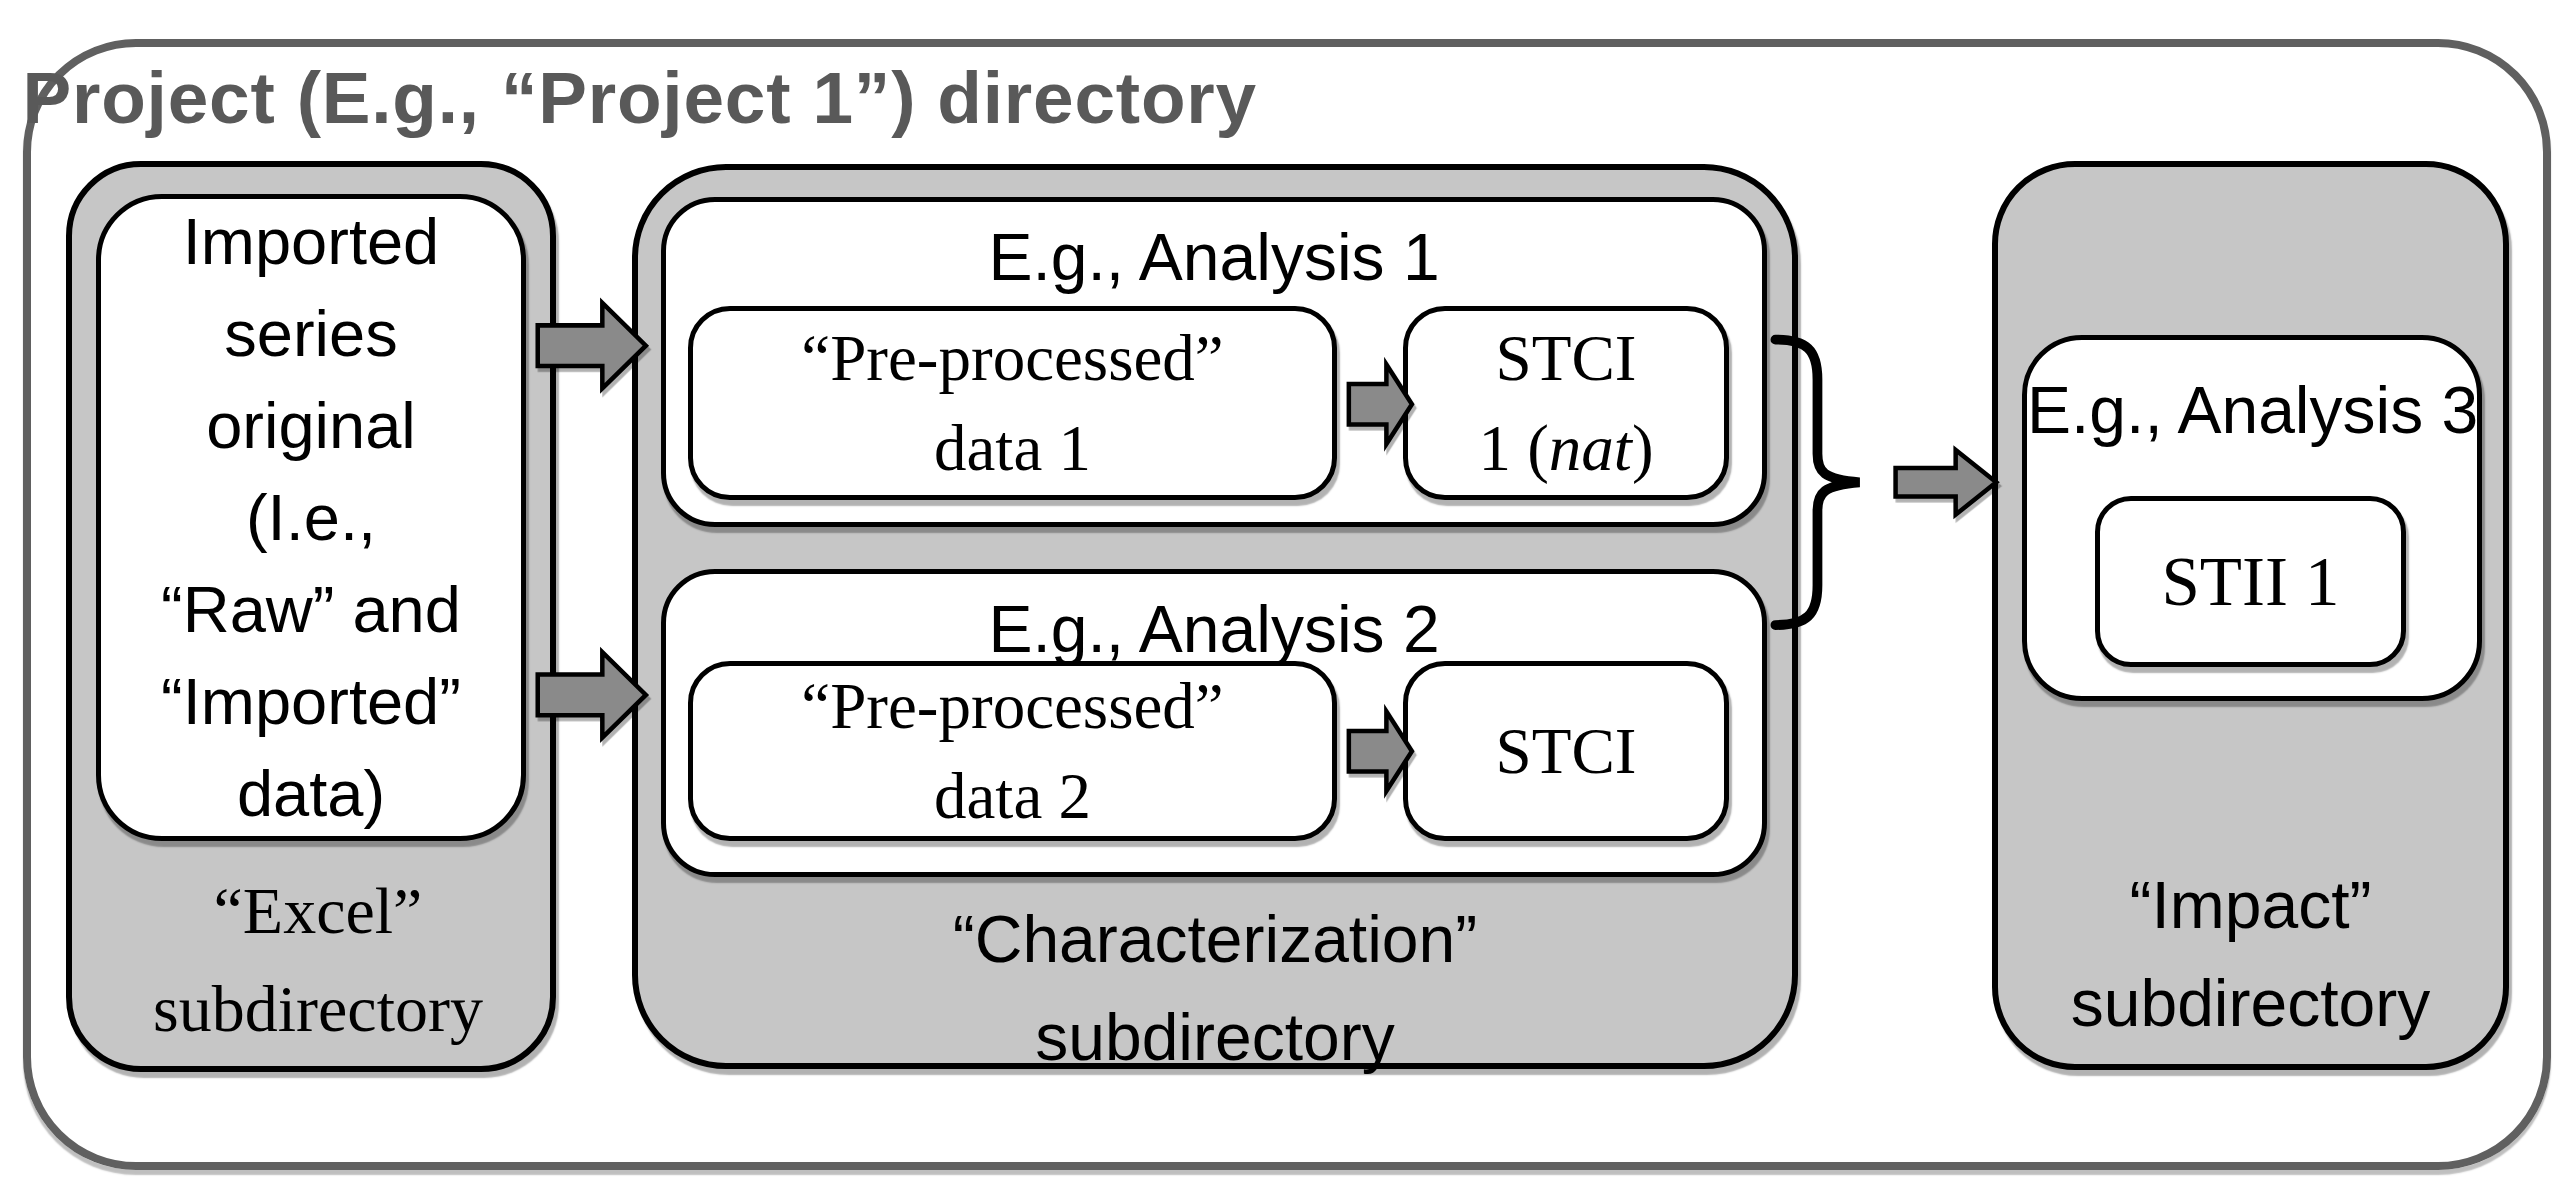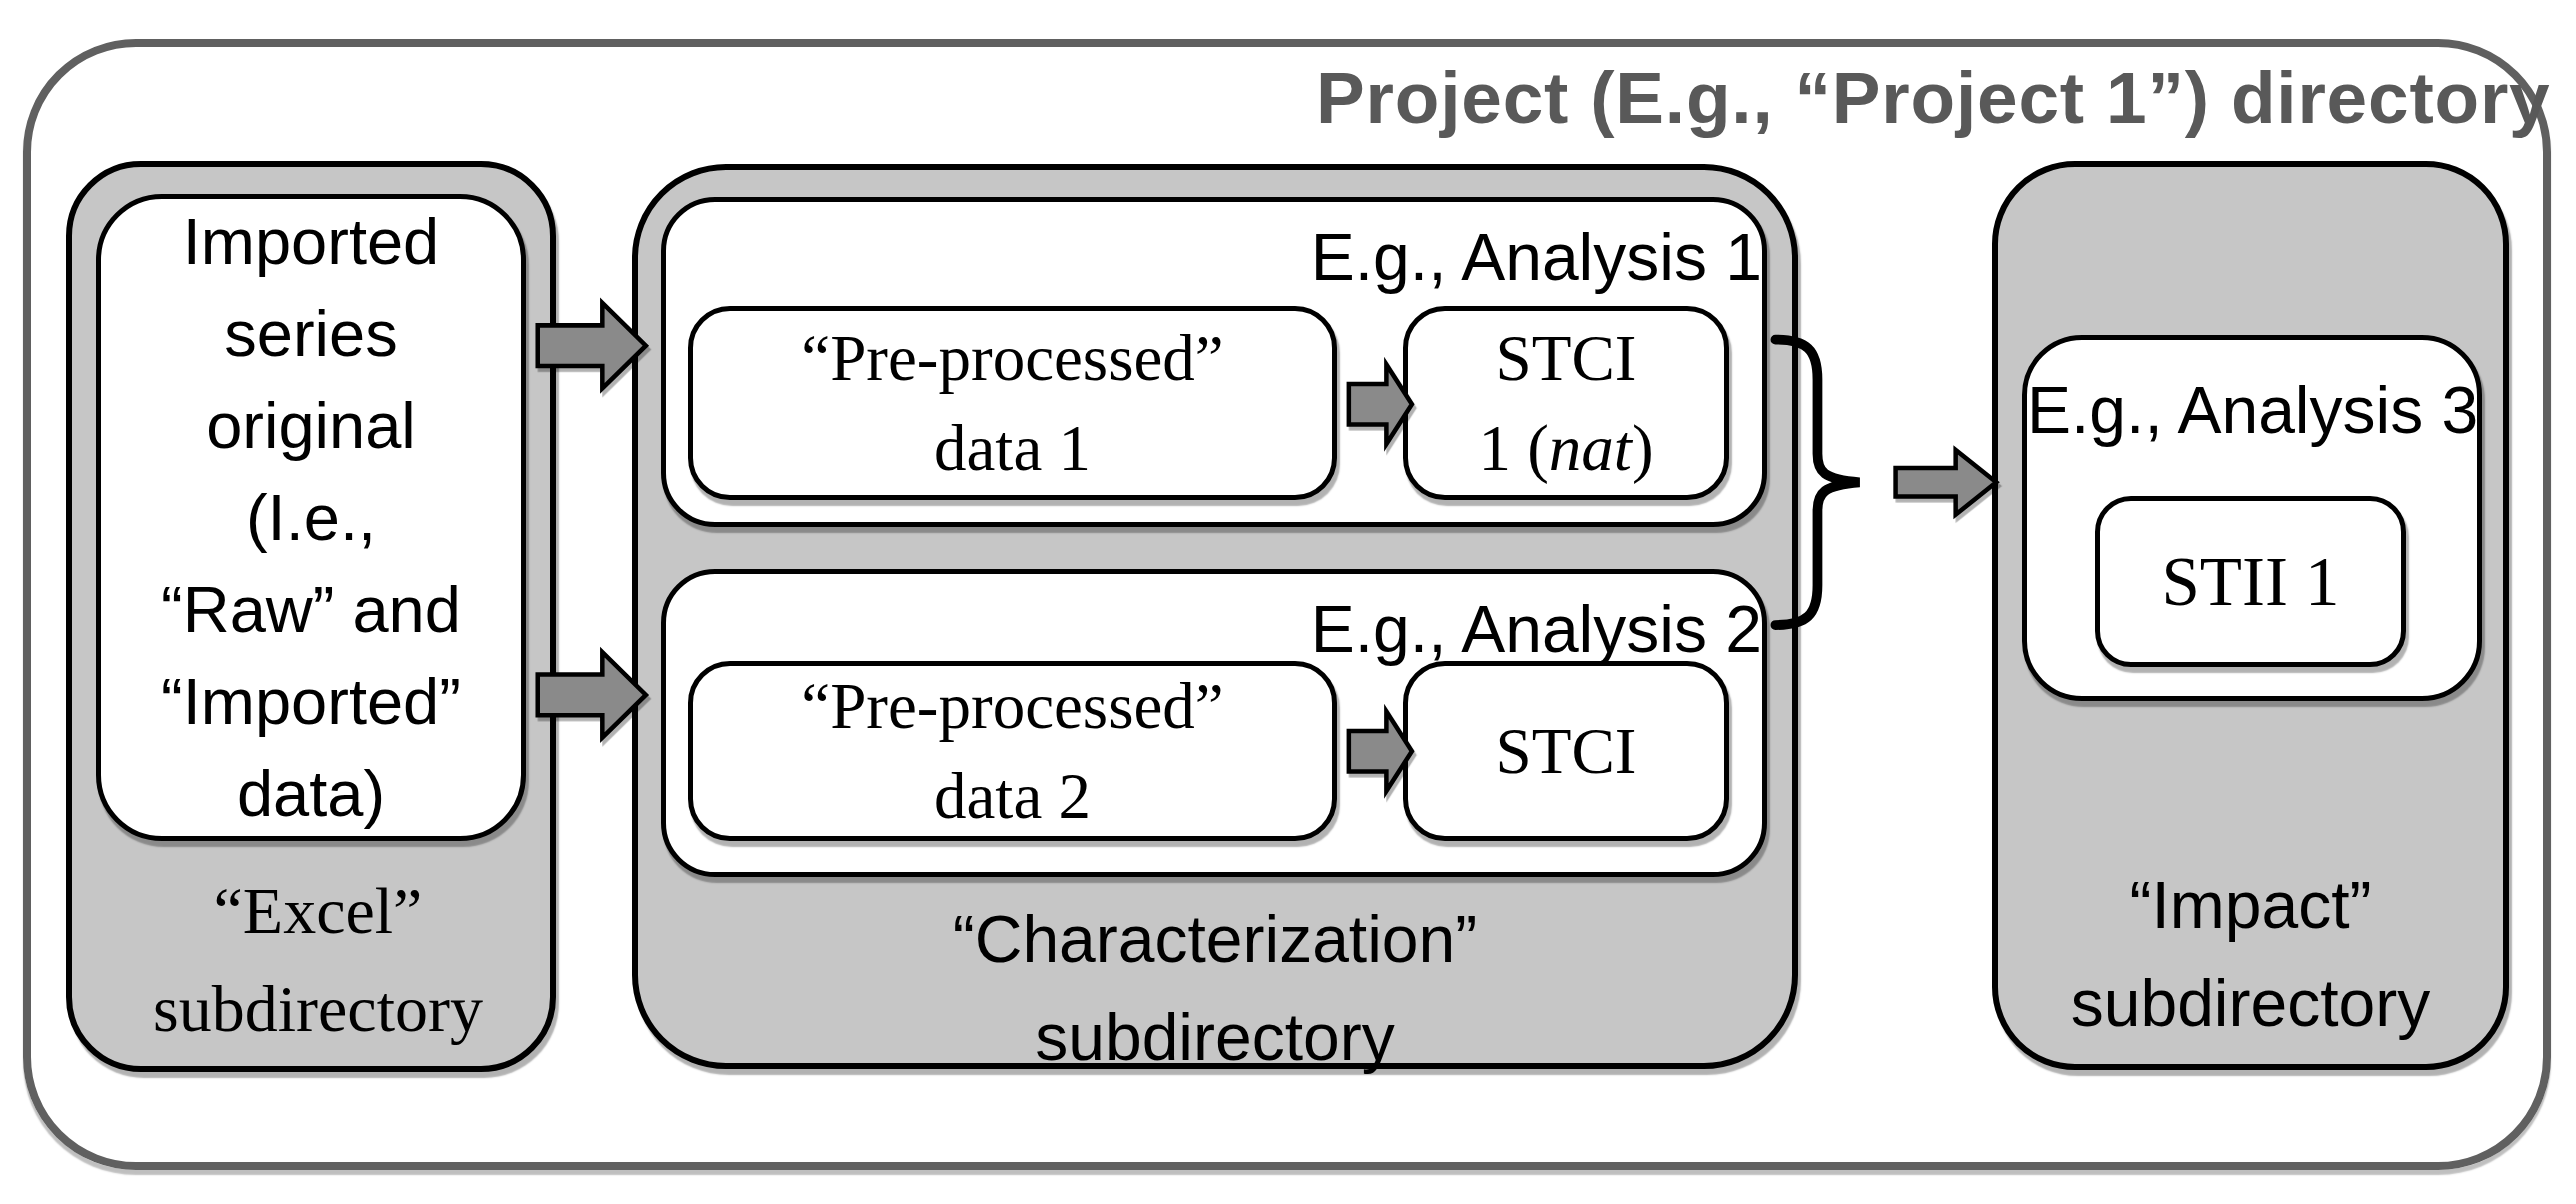--- a/index.html
+++ b/index.html
@@ -12,21 +12,21 @@
     position:relative; width:2576px; height:1205px; background:#fff;
     font-family:"Liberation Sans", sans-serif; color:#000; overflow:hidden;
   }
   #outer-frame{
     position:absolute; left:22.5px; top:39px; width:2528px; height:1131px;
     border:8.3px solid var(--outer-border); border-radius:113px; background:transparent;
     box-shadow:0 4.5px 1.5px rgba(0,0,0,0.25);
   }
   #diagram-title{
     position:absolute; left:22.5px; top:56px; width:2528px;
-    text-align:right; font-size:73px; font-weight:bold; color:var(--title-text);
+    text-align:left; font-size:73px; font-weight:bold; color:var(--title-text);
     letter-spacing:0.8px;
   }
   .subdir{
     position:absolute; background:var(--subdir-fill);
     border:6px solid var(--box-border); box-shadow:3px 6px 1.5px rgba(0,0,0,0.3);
   }
   #excel-box{left:66px; top:161px; width:490px; height:911px; border-radius:75px;}
   #char-box{left:632px; top:164px; width:1166px; height:905px; border-radius:94px;}
   #impact-box{left:1992px; top:161px; width:517px; height:909px; border-radius:83px;}
   .white-panel{
@@ -35,21 +35,21 @@
   }
   #excel-inner{
     left:96px; top:194px; width:430px; height:647px; border-radius:66px;
     display:flex; flex-direction:column; justify-content:center; align-items:center;
     text-align:center; font-size:65px; line-height:92px;
   }
   #an1-panel{left:661px; top:197px; width:1106px; height:330px; border-radius:54px;}
   #an2-panel{left:661px; top:569px; width:1106px; height:308px; border-radius:54px;}
   #impact-panel{left:2022px; top:335px; width:460px; height:366px; border-radius:60px;}
   .panel-title{
-    text-align:right; font-size:66px; padding-top:16.5px; white-space:nowrap;
+    text-align:center; font-size:66px; padding-top:16.5px; white-space:nowrap;
   }
   #impact-panel .panel-title{padding-top:32px;}
   .node{
     position:absolute; background:#fff; border:5.3px solid var(--box-border); border-radius:42px;
     display:flex; flex-direction:column; justify-content:center; align-items:center;
     text-align:center; font-size:65px; line-height:90px; white-space:nowrap;
     box-shadow:2.3px 5.3px 1.5px rgba(0,0,0,0.3);
     font-family:Liberation Serif, serif;
   }
   #pre1-node{left:688px; top:306px; width:649px; height:194px;}

